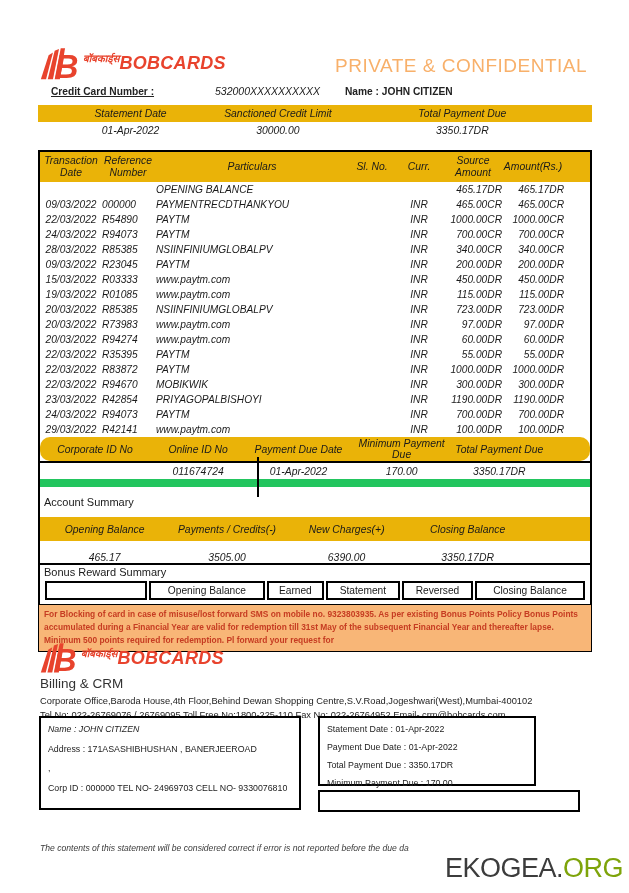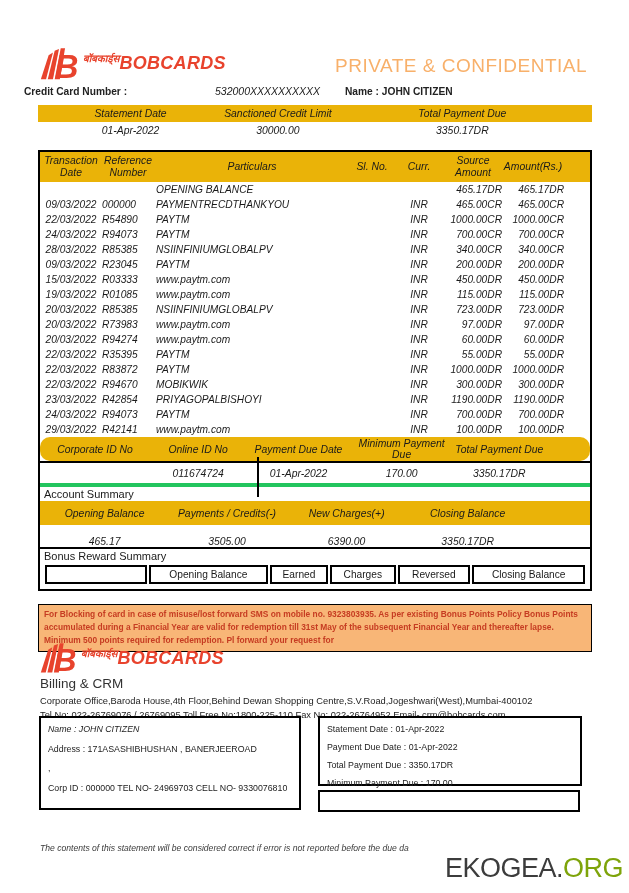--- a/index.html
+++ b/index.html
@@ -33,25 +33,25 @@
   .c-ref{}
   .c-part{text-align:left;padding-left:2px;}
   .c-sl{text-align:center;}
   .c-curr{text-align:center;}
   .c-src{text-align:right;}
   .c-amt{text-align:right;}
 
   .corp-grid{display:grid;grid-template-columns:20% 17.5% 19% 18.5% 17% 8%;align-items:center;}
   .corp-head{height:24px;font-size:10.4px;font-style:italic;border-radius:10px;}
   .corp-head div{text-align:center;}
-  .corp-vals{height:26px;font-size:10.4px;font-style:italic;border-top:2px solid #000;border-bottom:4px solid #22c55e;box-sizing:border-box;}
+  .corp-vals{height:26px;font-size:10.4px;font-style:italic;border-top:2px solid #000;border-bottom:8px solid #22c55e;box-sizing:border-box;}
   .corp-vals div{text-align:center;}
   .corp-divider{position:absolute;left:39.5%;width:2px;background:#000;}
 
-  .sec-label{height:14px;font-size:11px;color:#1a1a1a;padding-left:4px;display:flex;align-items:center;}
+  .sec-label{height:30px;font-size:11px;color:#1a1a1a;padding-left:4px;display:flex;align-items:center;}
 
   .acct-grid{display:grid;grid-template-columns:23.5% 21% 22.5% 21.5% 11.5%;align-items:center;}
   .acct-head{height:24px;font-size:10.4px;font-style:italic;}
   .acct-head div{text-align:center;}
   .acct-vals{height:24px;padding-top:10px;font-size:10.4px;font-style:italic;border-bottom:2px solid #000;box-sizing:border-box;}
   .acct-vals div{text-align:center;}
 
   .bonus{width:99%;margin:1px auto 3px;border-collapse:separate;border-spacing:2px;}
   .bonus td,.bonus th{border:2px solid #000;font-size:10.2px;font-weight:normal;height:13px;padding:1px 3px;text-align:center;color:#1a1a1a;}
   .bonus .first{width:92px;text-align:left;}
@@ -86,21 +86,21 @@
         <text x="17" y="34" font-size="38" font-weight="bold" font-style="italic" fill="#E8432D" font-family="'Liberation Sans',sans-serif">B</text>
       </svg>
     </span>
     <span class="logo-text">
       <span class="logo-dev">बॉबकार्ड्स</span>
       <span class="logo-brand">BOBCARDS</span>
     </span>
   </div>
   <div class="abs confidential" style="left:335px;top:55px;">PRIVATE &amp; CONFIDENTIAL</div>
 
-  <div class="abs cc-label" style="left:24px;top:86px;">Credit Card Number :</div>
+  <div class="abs cc-label" style="left:51px;top:86px;text-decoration:underline;">Credit Card Number :</div>
   <div class="abs cc-num" style="left:215px;top:85px;">532000XXXXXXXXXX</div>
   <div class="abs cc-label" style="left:345px;top:86px;">Name : JOHN CITIZEN</div>
 
   <div class="abs sum1" style="top:105px;">
     <div class="row band">
       <div>Statement Date</div>
       <div>Sanctioned Credit Limit</div>
       <div>Total Payment Due</div>
     </div>
     <div class="row">
@@ -327,21 +327,21 @@
       <div></div>
     </div>
 
     <div class="sec-label" style="height:13px;">Bonus Reward Summary</div>
     <table class="bonus">
       <tbody>
           <tr>
         <th class="first blank"></th>
         <th>Opening Balance</th>
         <th>Earned</th>
-        <th>Charges</th>
+        <th>Statement</th>
         <th>Reversed</th>
         <th>Closing Balance</th>
       </tr>
     </tbody>
       </table>
   </div>
 
   <div class="abs notice">For Blocking of card in case of misuse/lost forward SMS on mobile no. 9323803935. As per existing Bonus Points Policy Bonus Points accumulated during a Financial Year are valid for redemption till 31st May of the subsequent Financial Year and thereafter lapse. Minimum 500 points required for redemption. Pl forward your request for</div>
 
   <div class="abs logo" style="left:40px;top:643px;">
@@ -364,21 +364,21 @@
   <div class="abs addr" style="left:40px;top:696px;">Corporate Office,Baroda House,4th Floor,Behind Dewan Shopping Centre,S.V.Road,Jogeshwari(West),Mumbai-400102</div>
   <div class="abs addr" style="left:40px;top:710px;">Tel No: 022-26769076 / 26769095 Toll Free No:1800-225-110 Fax No: 022-26764952.Email- crm@bobcards.com</div>
 
   <div class="abs infobox" style="left:39px;top:716px;width:262px;height:94px;padding:5px 7px;">
     <div class="line it" style="margin-top:1px;">Name : JOHN CITIZEN</div>
     <div class="line" style="margin-top:10px;">Address : 171ASASHIBHUSHAN , BANERJEEROAD</div>
     <div class="line" style="margin-top:9px;">,</div>
     <div class="line" style="margin-top:10px;">Corp ID : 000000 TEL NO- 24969703 CELL NO- 9330076810</div>
   </div>
 
-  <div class="abs infobox" style="left:318px;top:716px;width:264px;height:70px;padding:5px 7px;">
+  <div class="abs infobox" style="left:318px;top:716px;width:218px;height:70px;padding:5px 7px;">
     <div class="line" style="margin-top:1px;">Statement Date : 01-Apr-2022</div>
     <div class="line" style="margin-top:8px;">Payment Due Date : 01-Apr-2022</div>
     <div class="line" style="margin-top:8px;">Total Payment Due : 3350.17DR</div>
     <div class="line" style="margin-top:8px;">Minimum Payment Due : 170.00</div>
   </div>
   <div class="abs infobox" style="left:318px;top:790px;width:262px;height:22px;"></div>
 
   <div class="abs disclaimer" style="left:40px;top:843px;">The contents of this statement will be considered correct if error is not reported before the due da</div>
   <div class="abs ekogea" style="right:6px;top:853px;">
     <span>EKOGEA.</span><span class="org">ORG</span>

